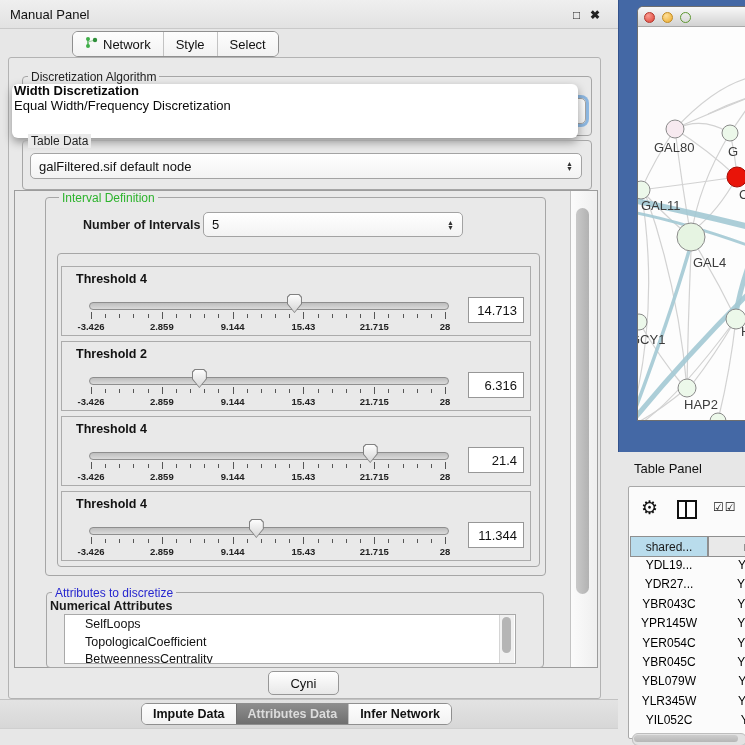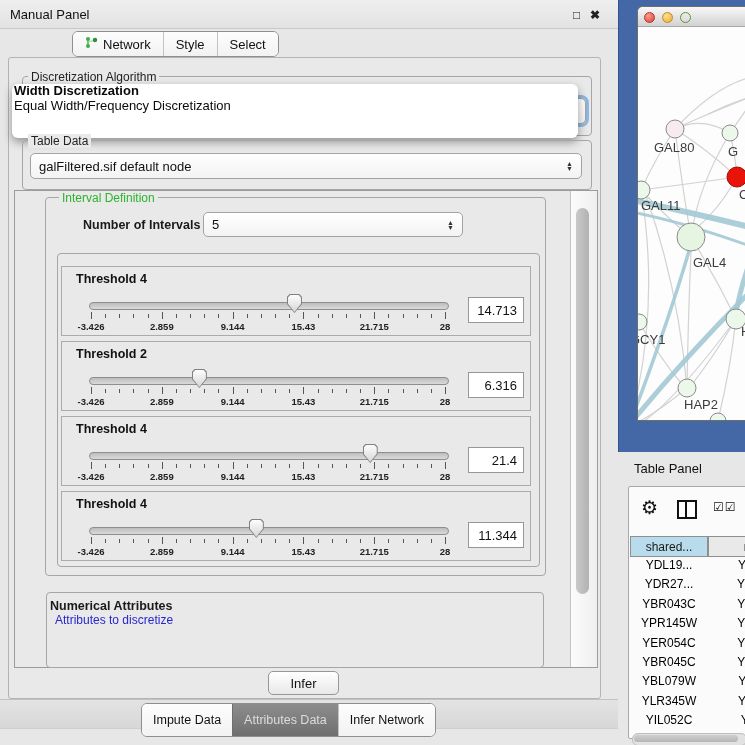--- a/index.html
+++ b/index.html
@@ -48,21 +48,21 @@
   
   #attr-list{left:64px;top:614px;width:450px;height:48px;background:#fff;border:1px solid #a9a9a9;overflow:hidden;}
   .attr-item{position:absolute;left:20px;font-size:12.5px;color:#111;white-space:nowrap;}
   #attr-vscroll{position:absolute;right:1px;top:0;width:14px;height:100%;background:#f1f1f1;border-left:1px solid #d5d5d5;}
   #attr-vthumb{position:absolute;left:2px;top:2px;width:9px;height:36px;background:#b5b5b5;border-radius:5px;}
   
   #apply-btn{left:268px;top:671px;width:69px;height:22px;border:1px solid #979797;border-radius:5px;background:linear-gradient(#ffffff,#e8e8e8);font-size:13px;display:flex;align-items:center;justify-content:center;color:#111;}
   
   #bottom-band{left:0;top:699px;width:618px;height:28px;background:linear-gradient(#e3e3e3,#d7d7d7);border-top:1px solid #c2c2c2;border-bottom:1px solid #cfcfcf;}
   #bottom-tabs{left:141px;top:703px;}
-  #bottom-tabs .tab{padding:9px 11px;font-weight:normal;font-size:12.5px;}
+  #bottom-tabs .tab{padding:3px 11px;font-weight:bold;font-size:12.5px;}
   
   #desktop{left:618px;top:0;width:127px;height:452px;background:#4468a5;border-left:1px solid #33528b;}
   #net-window{left:637px;top:6px;width:120px;height:415px;background:#fdfdfd;border:1px solid #6e6e6e;border-radius:6px 6px 0 0;box-sizing:border-box;overflow:hidden;}
   #net-titlebar{left:0;top:0;width:100%;height:19px;background:linear-gradient(#f8f8f8,#d2d2d2);border-bottom:1px solid #a9a9a9;}
   .light{position:absolute;top:5px;width:9px;height:9px;border-radius:50%;}
   #net-canvas{left:0;top:19px;width:118px;height:395px;overflow:hidden;}
   
   #table-panel{left:618px;top:452px;width:127px;height:293px;background:#e7e7e7;}
   #tp-title{left:16px;top:9px;font-size:13px;color:#111;}
   #tp-card{left:10px;top:34px;width:130px;height:251px;background:#fbfbfb;border:1px solid #a8a8a8;border-radius:2px;}
@@ -307,24 +307,34 @@
         <div class="ticklab" style="left: 312.2px; top: 54px;">21.715</div>
         <div class="ticklab" style="left: 383px; top: 54px;">28</div>
         <div class="thumb-o" style="left: 186.818px; top: 27px;">
           <div class="thumb-i"></div>
         </div>
         <input class="valbox" type="text" value="11.344" style="">
       </div>
     </div>
 
   <div class="abs group" style="left:46px;top:592px;width:496px;height:74px;"></div>
-  <div class="legend blue" style="left:52px;top:613px;">Attributes to discretize</div>
+  <div class="legend blue" style="left:52px;top:586px;">Attributes to discretize</div>
   <div class="abs" style="left:50px;top:599px;font-size:12.5px;font-weight:bold;">Numerical Attributes</div>
-
-  <div class="abs" id="apply-btn">Infer</div>
+  <div class="abs" id="attr-list">
+    <div id="attr-items">
+        <div class="attr-item" style="top: 2px;">SelfLoops</div>
+        <div class="attr-item" style="top: 19.5px;">TopologicalCoefficient</div>
+        <div class="attr-item" style="top: 37px;">BetweennessCentrality</div>
+      </div>
+    <div id="attr-vscroll">
+      <div id="attr-vthumb"></div>
+    </div>
+  </div>
+
+  <div class="abs" id="apply-btn">Cyni</div>
 
   <div class="abs" id="bottom-band"></div>
   <div class="abs tabgroup" id="bottom-tabs">
       <div class="tab">Impute Data</div>
       <div class="tab sel">Attributes Data</div>
       <div class="tab">Infer Network</div>
     </div>
 
   <div class="abs" id="desktop"></div>
   <div class="abs" id="net-window">

